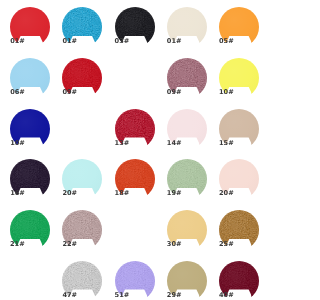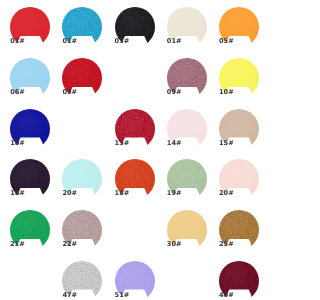--- a/index.html
+++ b/index.html
@@ -321,20 +321,31 @@
     <div class="disc shimmer" style="background: rgb(174, 160, 241);">
       <svg class="tex" aria-hidden="true">
           <rect width="100%" height="100%" filter="url(#glitterdk)"></rect>
           <rect width="100%" height="100%" filter="url(#glitterfx)"></rect>
         </svg>
       <div class="shade"></div>
     </div>
     <div class="tab"></div>
     <div class="tab-label">51#</div>
   </div>
+  <div class="swatch" style="left: 166.8px; top: 260.7px; width: 40px; height: 40px;">
+    <div class="disc matte" style="background: rgb(189, 173, 125);">
+      <svg class="tex" aria-hidden="true">
+          <rect width="100%" height="100%" filter="url(#glitterdk)"></rect>
+          <rect width="100%" height="100%" filter="url(#glitterfx)"></rect>
+        </svg>
+      <div class="shade"></div>
+    </div>
+    <div class="tab"></div>
+    <div class="tab-label">29#</div>
+  </div>
   <div class="swatch" style="left: 219px; top: 260.7px; width: 40px; height: 40px;">
     <div class="disc shimmer" style="background: rgb(105, 0, 26);">
       <svg class="tex" aria-hidden="true">
           <rect width="100%" height="100%" filter="url(#glitterdk)"></rect>
           <rect width="100%" height="100%" filter="url(#glitterfx)"></rect>
         </svg>
       <div class="shade"></div>
     </div>
     <div class="tab"></div>
     <div class="tab-label">40#</div>

